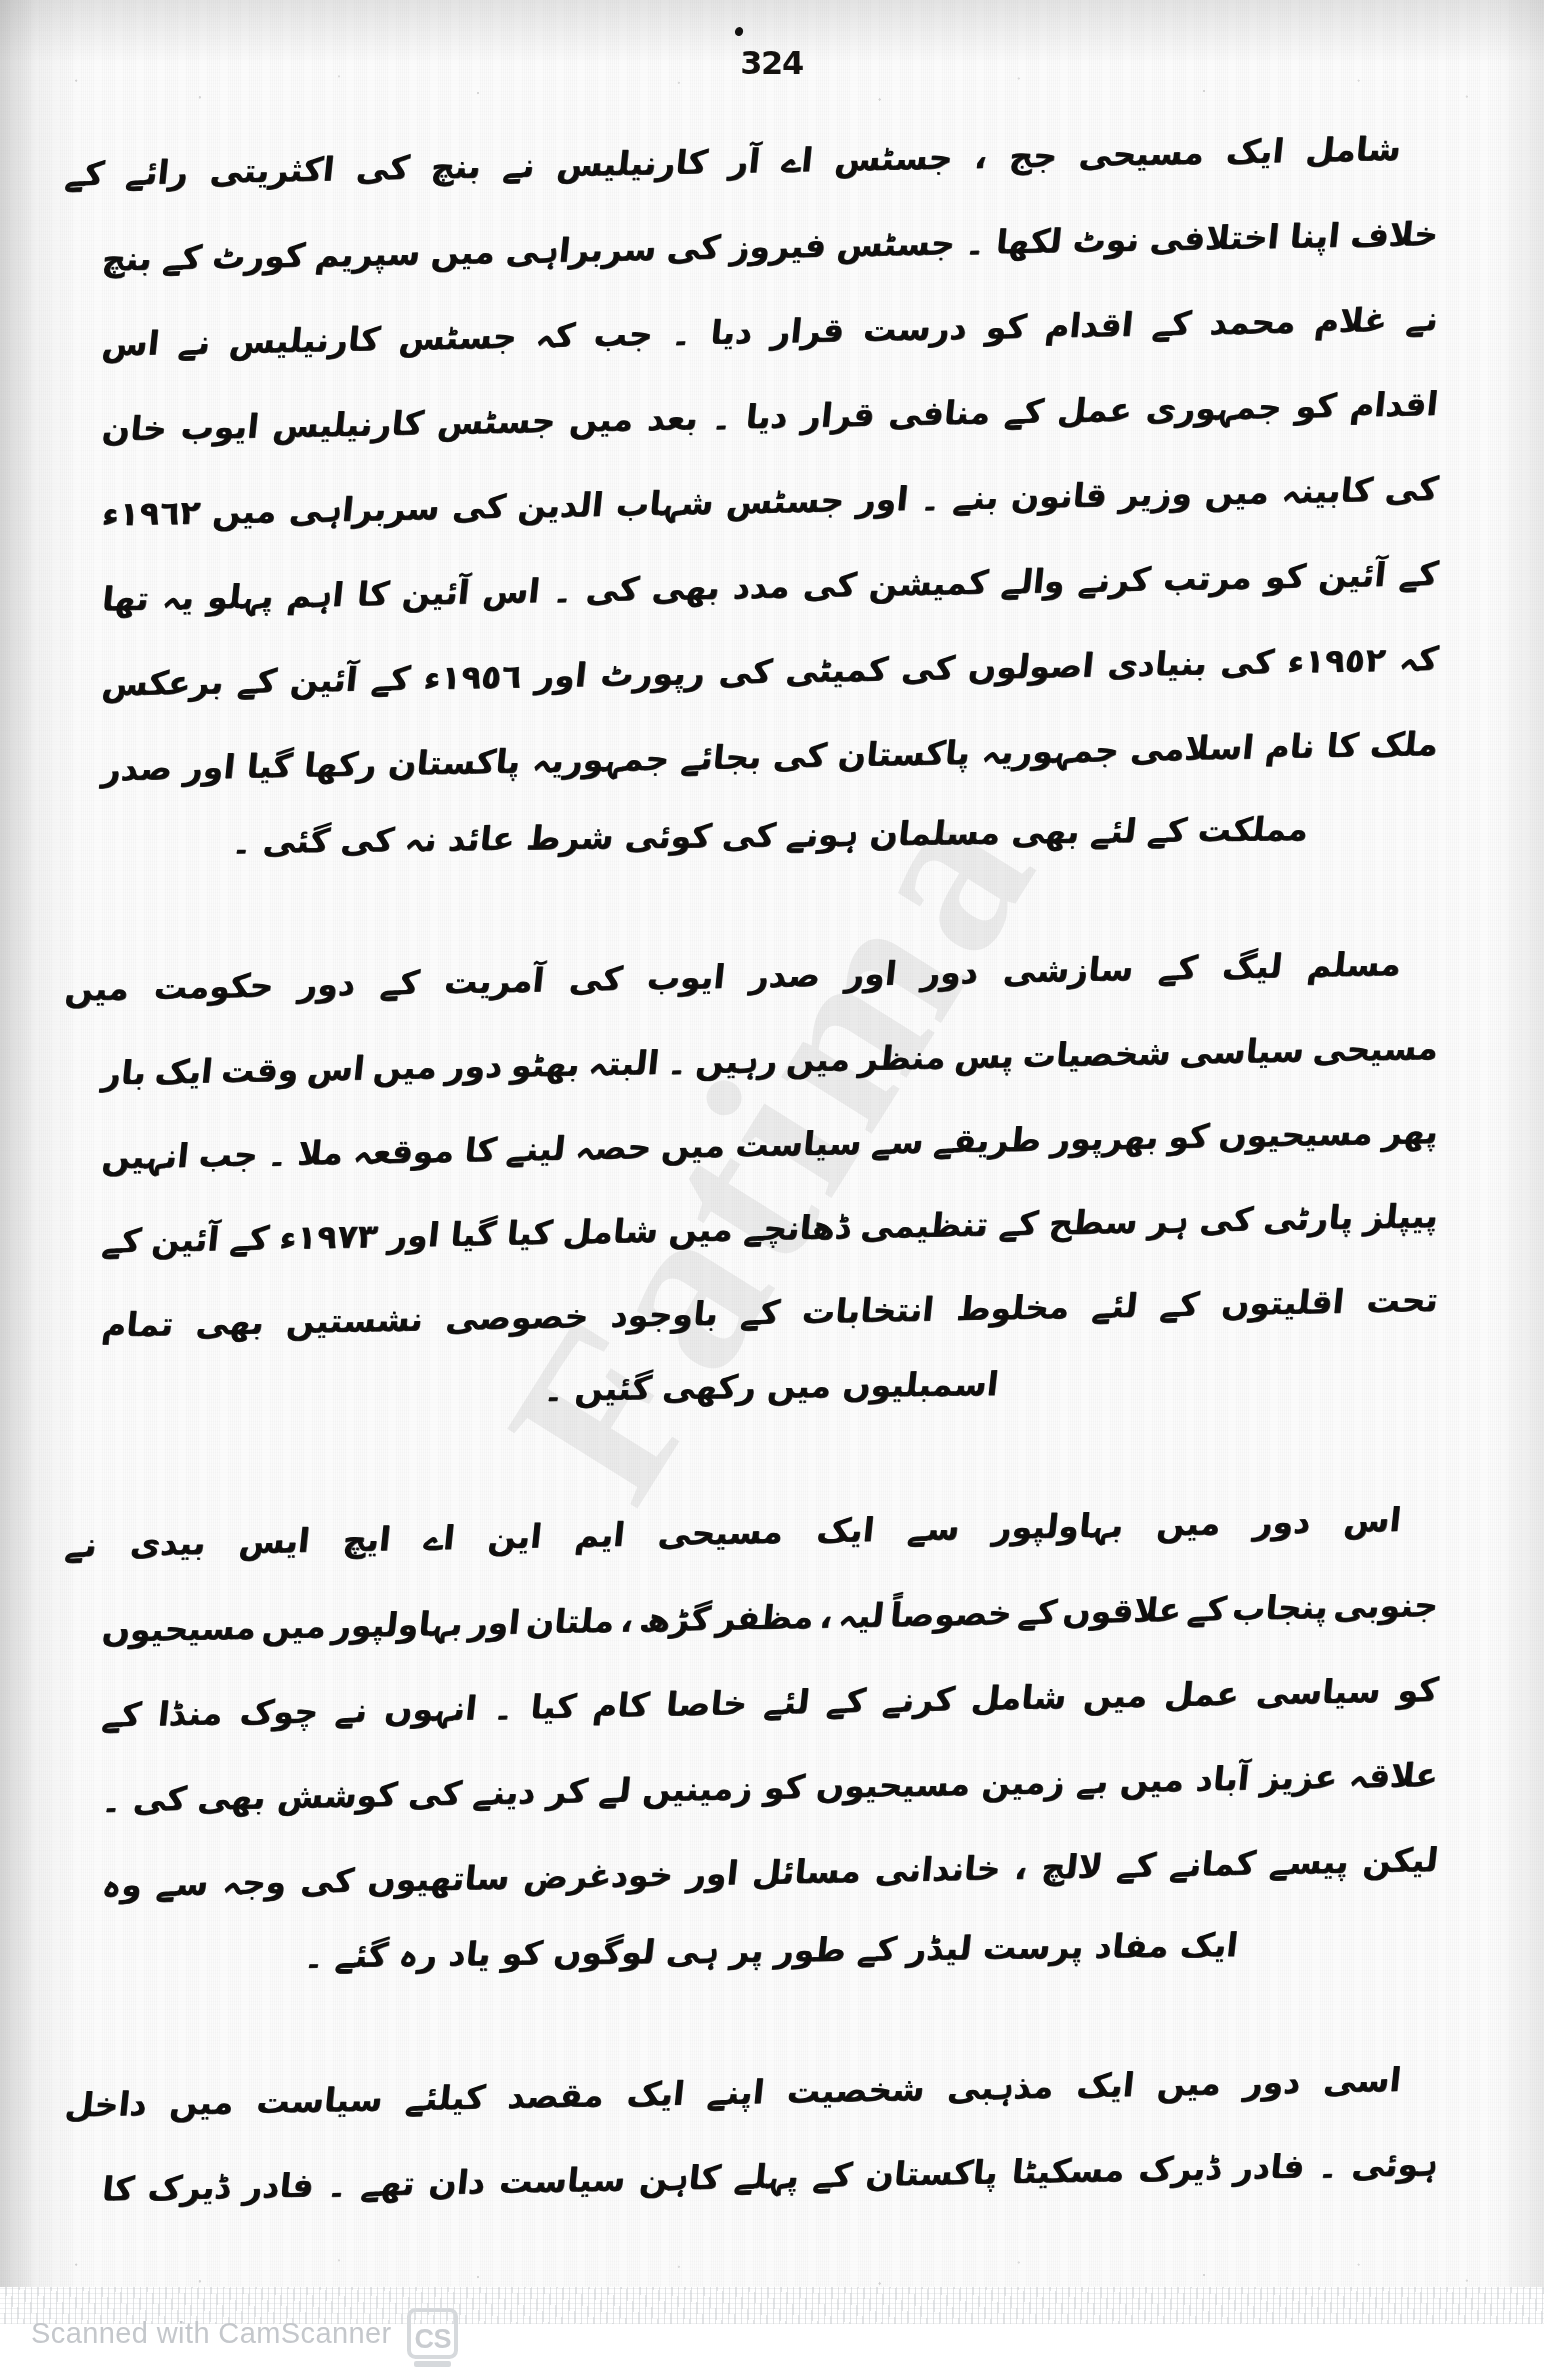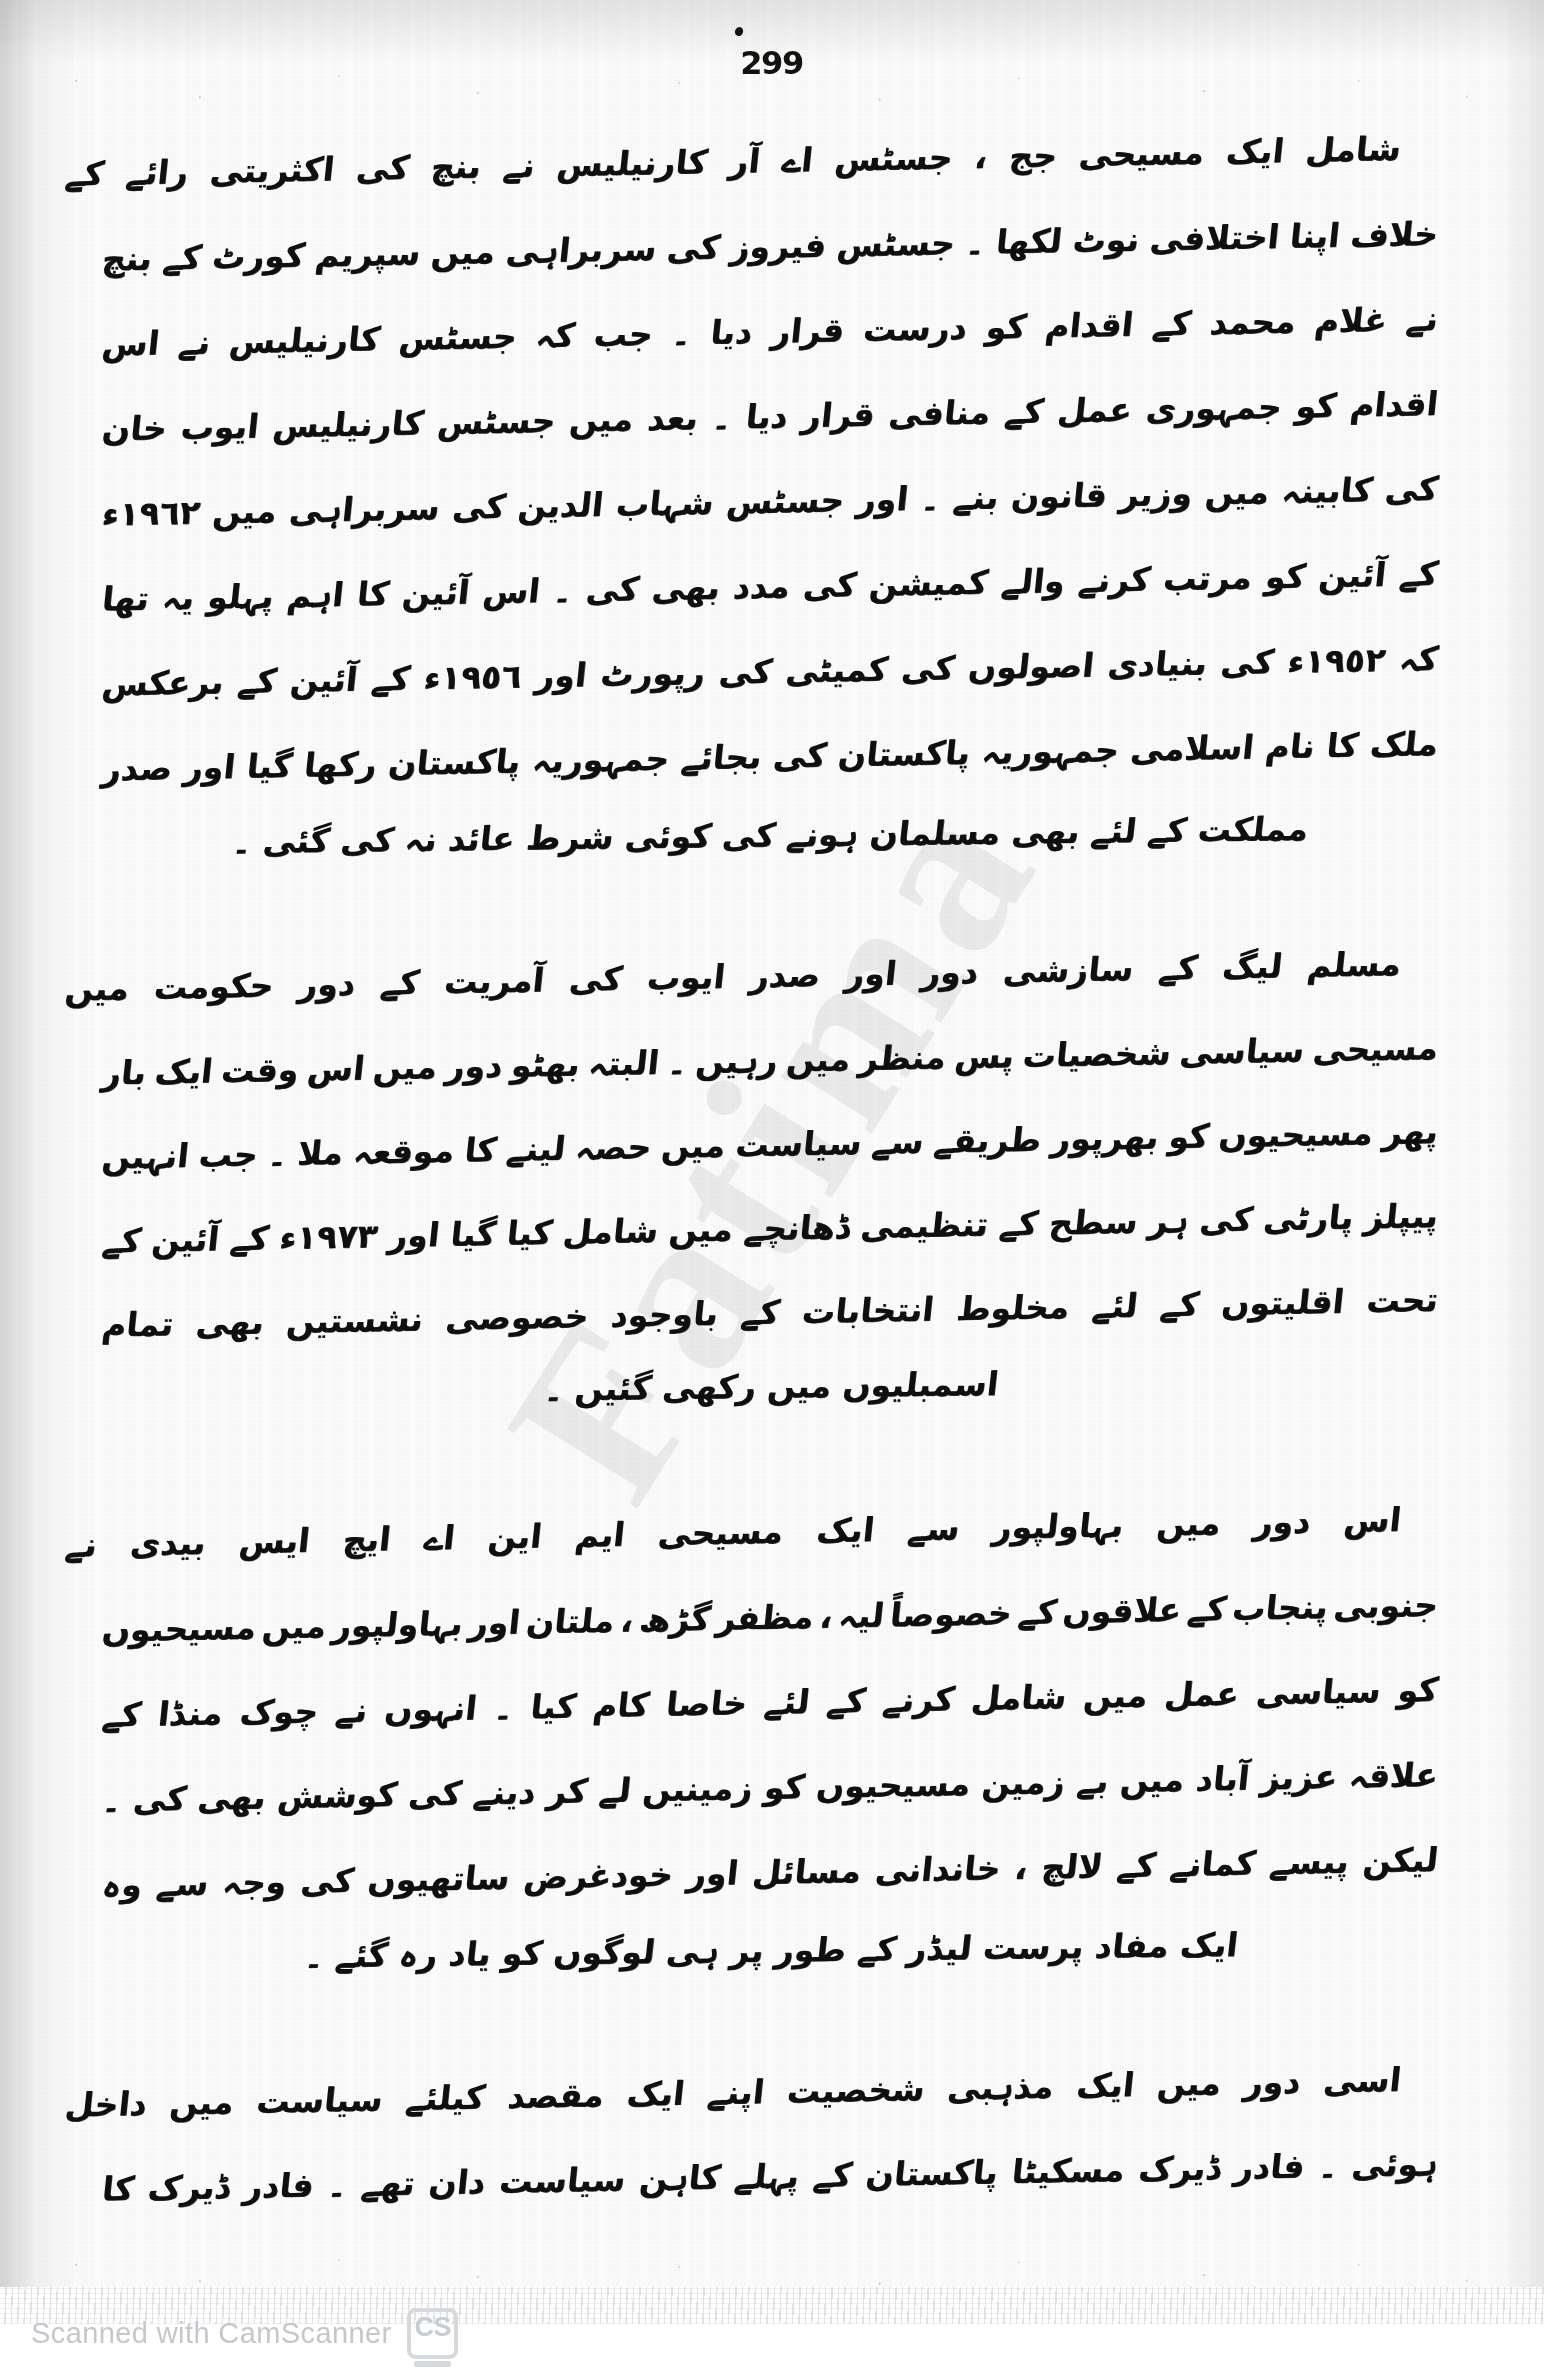--- a/index.html
+++ b/index.html
@@ -173,21 +173,21 @@
     display: flex;
     align-items: center;
     gap: 15.5px;
   }
   .cs-badge {
     position: relative;
     width: 51px; height: 51px;
     border: 4.2px solid #d6d9dc;
     border-radius: 8.5px;
     display: flex;
-    align-items: flex-start;
+    align-items: flex-end;
     justify-content: center;
     box-sizing: border-box;
   }
   .cs-badge::after {
     content: "";
     position: absolute;
     left: 2.8px; right: 2.8px;
     bottom: -12.7px;
     height: 6.4px;
     background: #d6d9dc;
@@ -217,21 +217,21 @@
   <div class="grain"></div>
   <div class="edge-shadow-top"></div>
   <div class="edge-shadow-left"></div>
   <div class="edge-shadow-right"></div>
   <div class="speck-band" style="top:68px"></div>
   <div class="speck-band" style="top:2252px"></div>
 
   <div class="watermark">Fatima</div>
 
   <div class="top-dot"></div>
-  <div class="page-number">299</div>
+  <div class="page-number">324</div>
 
   <div class="body">
 
     <div class="para para-1 indent-start">
       <div class="line full">
           <span class="ink">
             <span>شامل</span>
             <span>ایک</span>
             <span>مسیحی</span>
             <span>جج</span>

